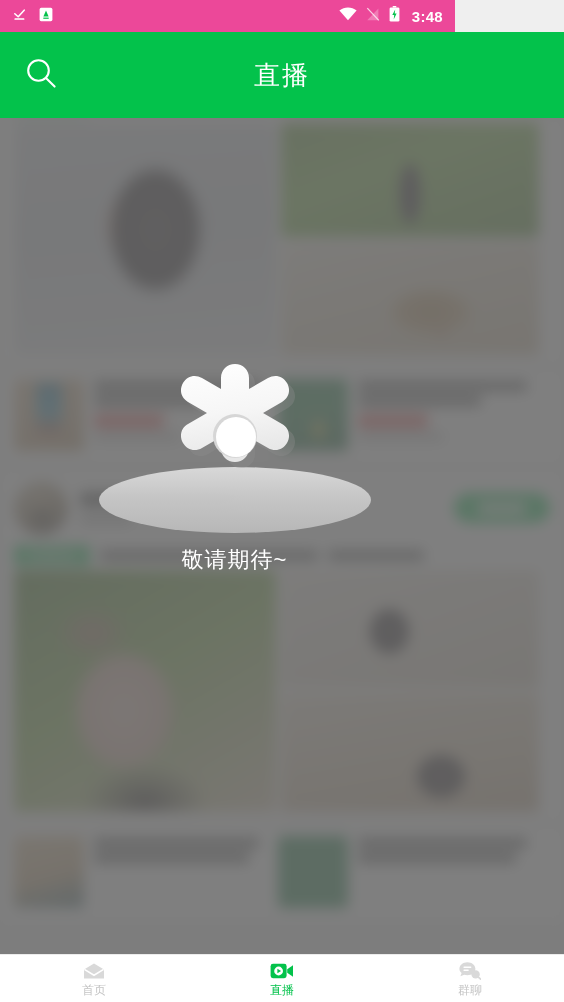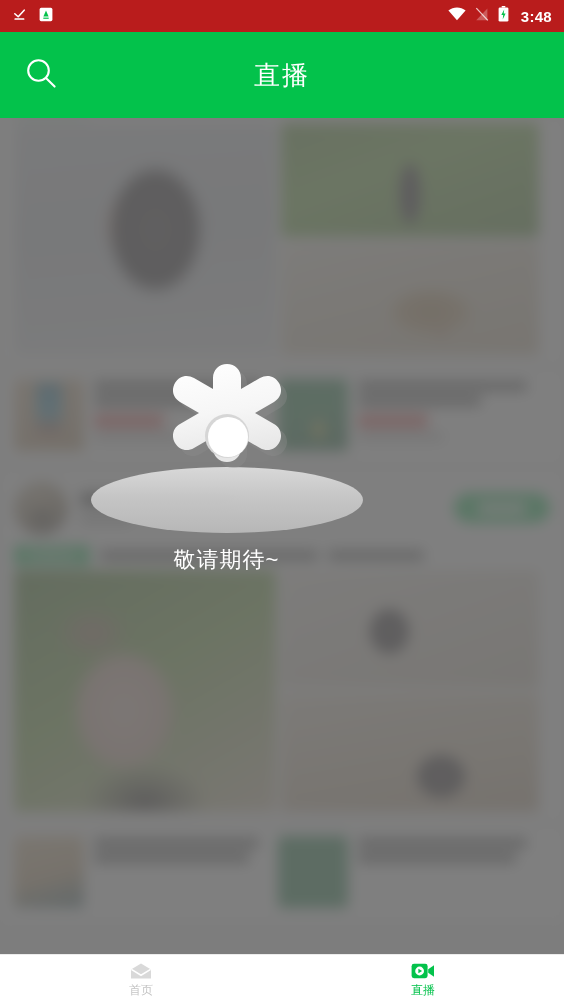--- a/index.html
+++ b/index.html
@@ -5,22 +5,22 @@
   * { margin:0; padding:0; box-sizing:border-box; }
   html,body{
     width:564px; height:1002px; overflow:hidden;
     background:#ffffff;
     font-family:"Liberation Sans","DejaVu Sans",sans-serif;
   }
   #app{ position:relative; width:564px; height:1002px; overflow:hidden; background:#efefef; }
 
   
   .statusbar{
-    position:absolute; left:0; top:0; width:564px; height:32px;
-    background:#b91c1c; z-index:40;
+    position:absolute; left:0; top:0; width:455px; height:32px;
+    background:#ec4899; z-index:40;
     display:flex; align-items:center; padding:0 12px;
   }
   .sb-left{ display:flex; align-items:center; gap:12px; }
   .sb-right{ margin-left:auto; display:flex; align-items:center; gap:9px; }
   .sb-time{
     color:#ffffff; font-size:15px; font-weight:bold; letter-spacing:.3px;
     margin-left:3px;
   }
   .ic{ display:block; }
 
@@ -138,21 +138,21 @@
   .hbtn span{ display:block; height:11px; width:48px; border-radius:2px; background:#ffffff; opacity:.85; }
 
   
   .dim{
     position:absolute; left:0; top:118px; width:564px; height:836px;
     background:rgba(106,106,106,0.86); z-index:20;
   }
 
   
   .empty{
-    position:absolute; left:0; top:360px; width:453px; z-index:30;
+    position:absolute; left:8px; top:360px; width:453px; z-index:30;
     display:flex; flex-direction:column; align-items:center;
   }
   .gear-stage{ position:relative; width:290px; height:175px; }
   .plinth{
     position:absolute; left:50%; top:107px; transform:translateX(-50%);
     width:272px; height:66px; border-radius:50%;
     background:linear-gradient(180deg,#dcdcdc 0%,#c9c9c9 45%,#b9b9b9 100%);
     opacity:.96;
   }
   .gear-wrap{ position:absolute; left:50%; top:0; transform:translateX(-50%); width:170px; height:160px; }
@@ -375,18 +375,32 @@
         <svg width="24" height="18" viewBox="0 0 24 18">
           <rect x="0.6" y="1.8" width="16" height="14.4" rx="2.4" fill="#03C24B"></rect>
           <path d="M17.2 7.2 L23 3.2 V14.8 L17.2 10.8 Z" fill="#03C24B"></path>
           <circle cx="8.6" cy="9" r="4.4" fill="#ffffff"></circle>
           <path d="M7.4 6.8 L11.1 9 L7.4 11.2 Z" fill="#03C24B"></path>
         </svg>
       </div>
       <div class="tab-label">直播</div>
     </div>
 
+    <div class="tab">
+      <div class="tab-ico">
+        <svg width="22" height="19" viewBox="0 0 22 19">
+          <path d="M8.4 1.2 C12.8 1.2 16.4 4.1 16.4 7.7 C16.4 11.3 12.8 14.2 8.4 14.2
+                   C7.3 14.2 6.2 14 5.3 13.7 L1.4 15.2 L2.6 11.9
+                   C1.1 10.7 0.4 9.3 0.4 7.7 C0.4 4.1 4 1.2 8.4 1.2 Z" fill="#d9d9d9"></path>
+          <rect x="4.4" y="5.6" width="8" height="1.4" rx=".7" fill="#ffffff"></rect>
+          <rect x="4.4" y="8.6" width="5.4" height="1.4" rx=".7" fill="#ffffff"></rect>
+          <circle cx="16.6" cy="13.4" r="4.2" fill="#d9d9d9"></circle>
+          <path d="M19.6 16.4 L21.6 18.2" stroke="#d9d9d9" stroke-width="1.8" stroke-linecap="round"></path>
+        </svg>
+      </div>
+      <div class="tab-label">群聊</div>
+    </div>
 
 
 
   </div>
 
 </div>
 
 </body></html>

